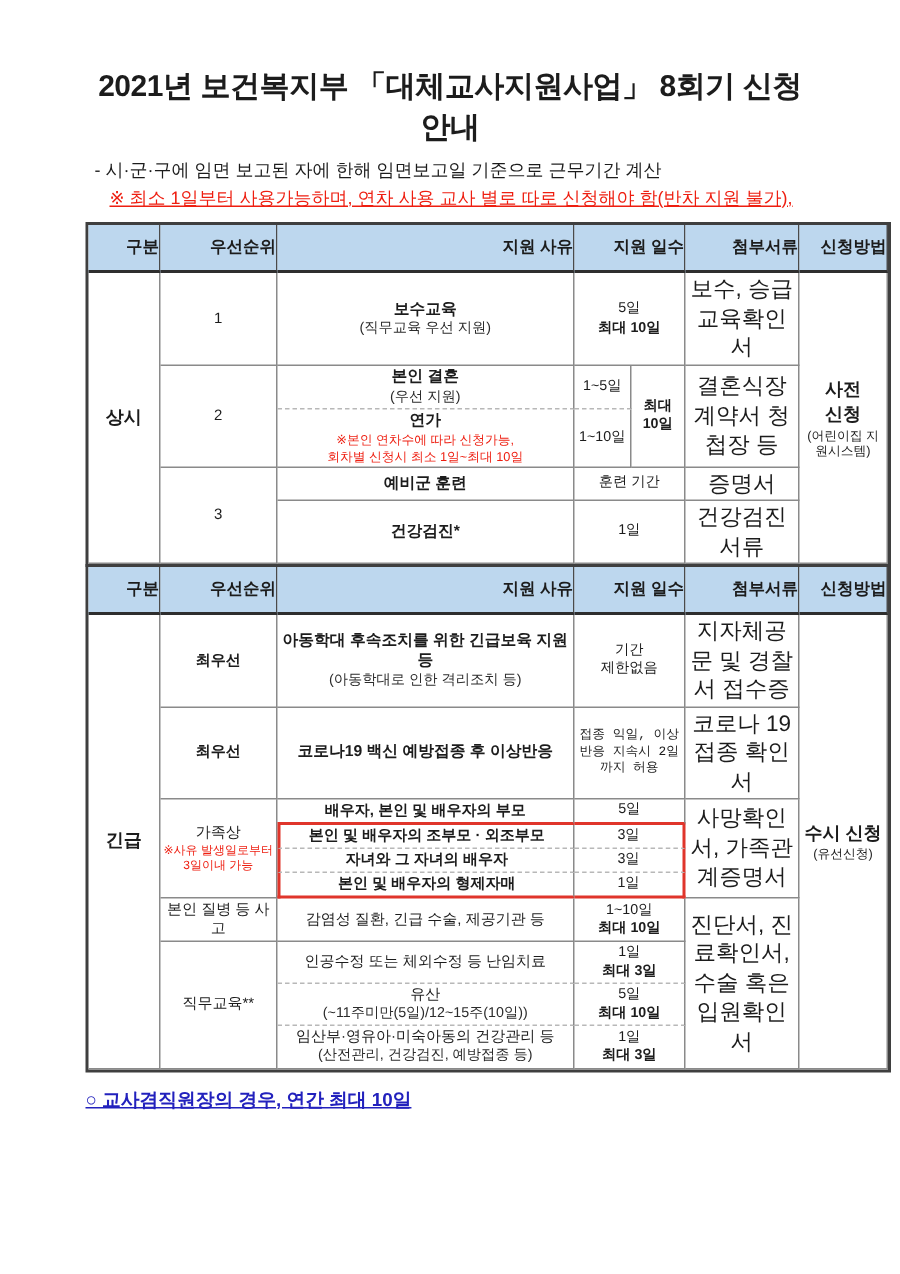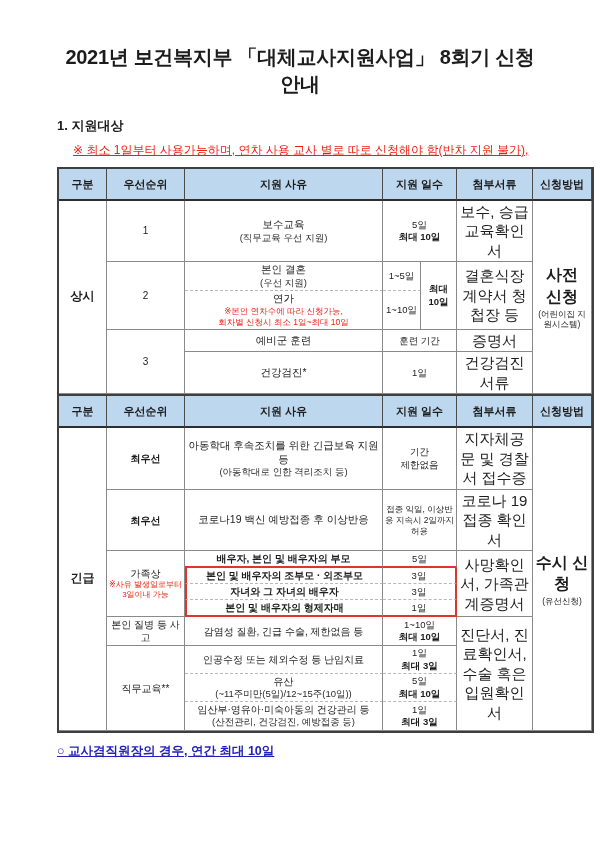--- a/index.html
+++ b/index.html
@@ -22,51 +22,51 @@
   .ind2{padding-left:16px;font-weight:700;}
   .red-note{padding-left:16px;color:var(--red);text-decoration:underline;}
   .red-note2{padding-left:26px;}
   .blue-emph{color:var(--blue);font-weight:700;text-decoration:underline;}
 
   .t{border-collapse:separate;border-spacing:0;table-layout:fixed;width:533px;margin:7px 0 0 0;
      border:2px solid var(--bdark);font-size:10px;}
   .t td,.t th{box-sizing:border-box;padding:1px 2px;text-align:center;vertical-align:middle;
      border-right:1px solid var(--bgray);border-bottom:1px solid var(--bgray);line-height:1.3;overflow:hidden;}
   .t th{background:var(--hdr-bg);font-size:11px;font-weight:700;height:32px;padding:1px 0;
-     border-bottom:2px solid #2e2e2e;border-right:1px solid #4a4a4a;}
+     border-bottom:2px solid #2e2e2e;border-right:1px solid #4a4a4a;text-align:right;}
   .t2{margin-top:-2px;}
   .gubun{font-size:12px;font-weight:700;}
   .b{font-weight:700;}
-  .rt{font-size:10.5px;font-weight:400;}
+  .rt{font-size:10.5px;font-weight:700;}
   .rs{font-size:9.5px;color:#2b2b2b;}
   .red-s{font-size:8.5px;color:var(--red);line-height:1.3;}
   .days{font-size:9.5px;}
-  .days-sm{font-size:8.5px;line-height:1.3;}
+  .days-sm{font-size:8.5px;line-height:1.3;font-family:Liberation Mono, monospace;}
   .docs{font-size:15px;line-height:1.32;}
-  .method-main{font-weight:700;font-size:16px;line-height:1.35;}
+  .method-main{font-weight:700;font-size:12px;line-height:1.35;}
   .mm-narrow{width:2.3em;margin:0 auto;}
   .method-sub{font-size:8.5px;line-height:1.25;margin-top:1px;}
   .pri-red{font-size:8px;color:var(--red);line-height:1.25;}
   .db{border-bottom:1px dashed #b8b8b8 !important;}
   .red-b{border-bottom:2px solid var(--redbox) !important;}
   .red-l{border-left:2px solid var(--redbox);}
   .red-r{border-right:2px solid var(--redbox) !important;}
 
   .note-blue{margin:10px 0 0;font-size:12.5px;font-weight:700;color:var(--blue);text-decoration:underline;}
 </style>
 </head>
 <body>
 
 <div class="page">
 
   <h1 class="title">2021년 보건복지부 「대체교사지원사업」 8회기 신청 안내</h1>
 
 
-  <h2 class="sec-h">1. 지원대상</h2>
   <div class="s1">
+    <p class="ind1">- 시·군·구에 임면 보고된 자에 한해 임면보고일 기준으로 근무기간 계산</p>
     <p class="red-note">※ 최소 1일부터 사용가능하며, 연차 사용 교사 별로 따로 신청해야 함(반차 지원 불가),</p>
   </div>
 
 
   <table class="t">
     <colgroup>
       <col style="width:48px">
         <col style="width:78px">
         <col style="width:198px">
       <col style="width:38px">
@@ -189,21 +189,21 @@
     <tr>
       <td class="b db red-l">자녀와 그 자녀의 배우자</td>
       <td class="days db red-r">3일</td>
     </tr>
     <tr>
       <td class="b red-l red-b">본인 및 배우자의 형제자매</td>
       <td class="days red-r red-b">1일</td>
     </tr>
     <tr>
       <td>본인 질병 등 사고</td>
-      <td>감염성 질환, 긴급 수술, 제한없음 등</td>
+      <td>감염성 질환, 긴급 수술, 제공기관 등</td>
       <td class="days">
         <div>1~10일</div>
         <div class="b">최대 10일</div>
       </td>
       <td rowspan="4" class="docs">진단서, 진료확인서, 수술 혹은 입원확인서</td>
     </tr>
     <tr>
       <td rowspan="3">직무교육**</td>
       <td class="db">인공수정 또는 체외수정 등 난임치료</td>
       <td class="days db">

